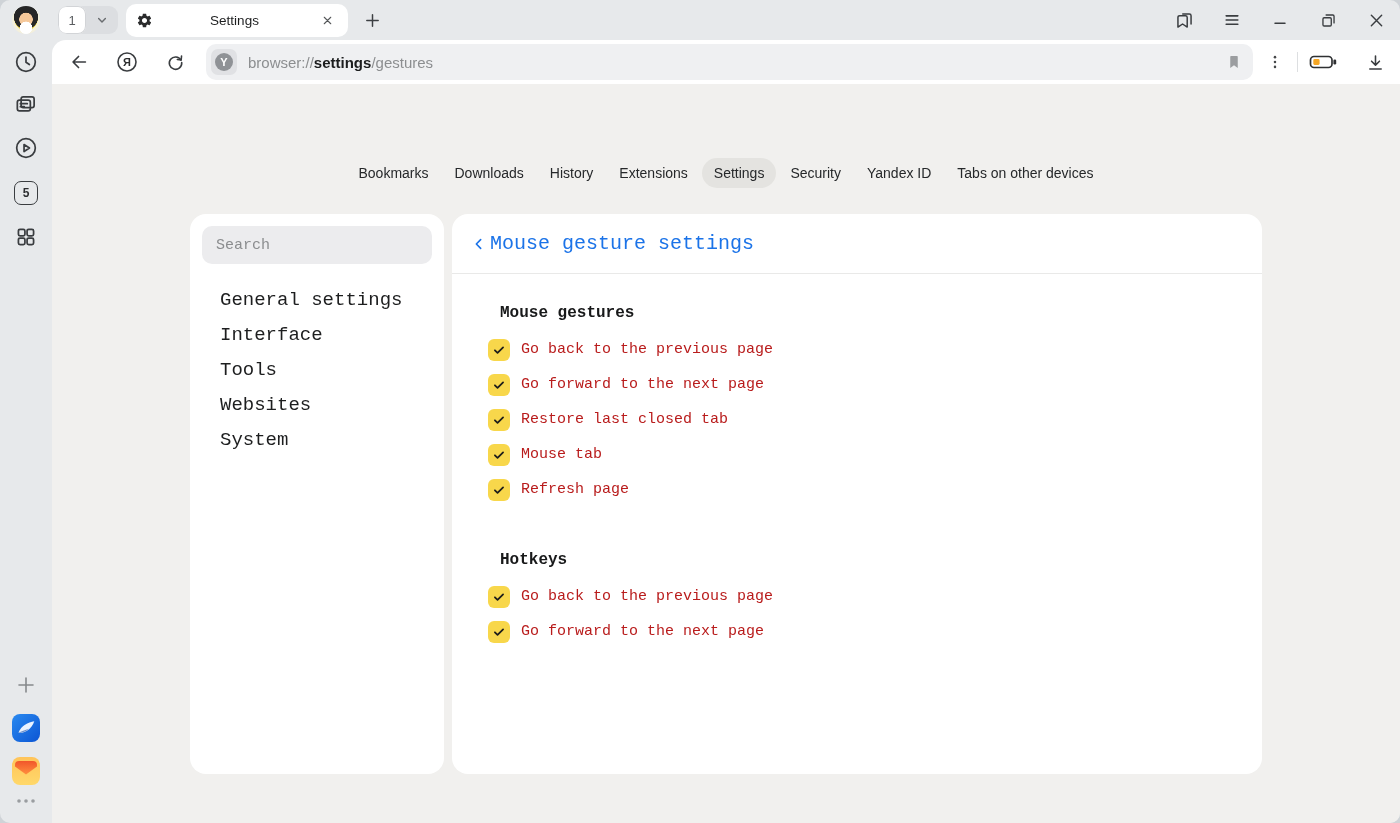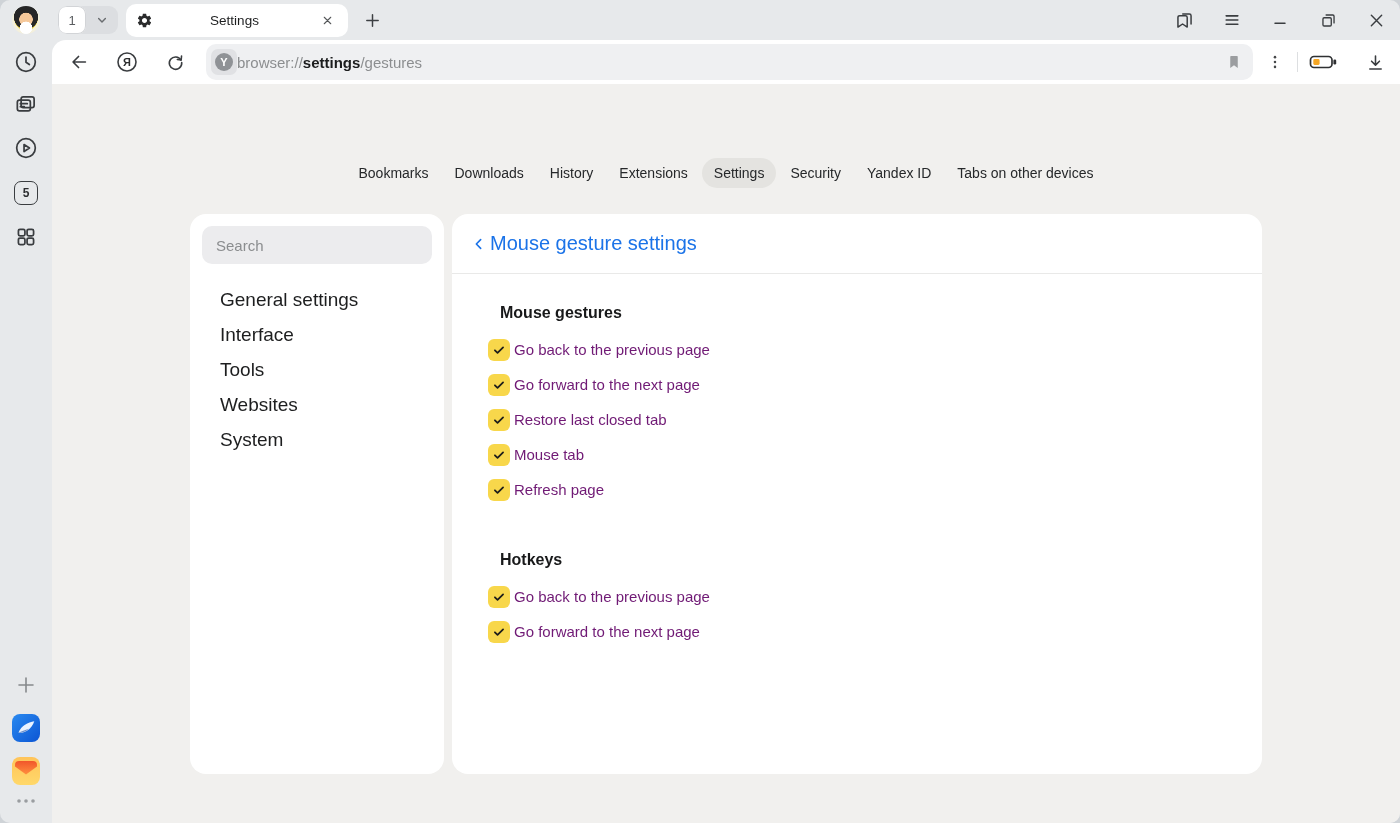--- a/index.html
+++ b/index.html
@@ -42,55 +42,55 @@
 
   
   .toolbar{position:absolute;left:52px;top:40px;right:0;height:44px;background:#fff;
     border-top-left-radius:14px;display:flex;align-items:center;padding-left:10px;z-index:4;}
   .tbtn{width:34px;height:34px;display:flex;align-items:center;justify-content:center;cursor:pointer;border-radius:8px;margin-right:14px;}
   .tbtn:last-of-type{margin-right:0;}
   .addressbar{flex:1;height:36px;margin-left:0;background:#eff0f2;border-radius:10px;display:flex;align-items:center;padding:0 10px 0 5px;cursor:text;}
   .site-badge{width:26px;height:26px;border-radius:7px;background:#e0e1e4;display:flex;align-items:center;justify-content:center;}
   .site-badge .circ{width:18px;height:18px;border-radius:50%;background:#8f9296;color:#fff;font-size:11px;font-weight:bold;
     display:flex;align-items:center;justify-content:center;}
-  .url{font-size:15px;color:#8c8e90;white-space:nowrap;}
+  .url{margin-left:11px;font-size:15px;color:#8c8e90;white-space:nowrap;}
   .url .host{color:#1c1d1e;font-weight:600;}
   .ab-spacer{flex:1;}
   .vdiv{width:1px;height:20px;background:#dddfe1;}
   .tool-right{display:flex;align-items:center;}
   .tool-right .tbtn{margin:0;width:44px;}
 
   
   .content{position:absolute;left:52px;top:84px;right:0;bottom:0;background:#f1f0ee;overflow:hidden;}
   .nav{height:83px;display:flex;align-items:center;justify-content:center;gap:2px;margin-top:47px;}
   .nav-item{border:none;background:transparent;font-family:inherit;font-size:14px;color:#26282a;
     padding:7px 12px;border-radius:16px;cursor:pointer;}
   .nav-item.active{background:#e4e3e0;}
-  .cards{display:flex;justify-content:center;gap:8px;height:560px;}
+  .cards{display:flex;justify-content:center;gap:8px;height:560px;font-family:Liberation Mono, monospace;}
 
   .side-card{width:254px;background:#fff;border-radius:16px;padding:12px;}
   .search{width:100%;height:38px;border:none;border-radius:10px;background:#ececee;padding:0 14px;
     font-family:inherit;font-size:15px;color:#222;outline:none;}
   .search::placeholder{color:#8b8d8f;}
   .side-list{margin-top:18px;}
   .side-item{height:35px;display:flex;align-items:center;padding-left:18px;font-size:19px;color:#1d1e1f;cursor:pointer;border-radius:8px;}
 
   .main-card{width:810px;background:#fff;border-radius:16px;display:flex;flex-direction:column;}
   .card-header{height:60px;display:flex;align-items:center;padding:0 16px;border-bottom:1px solid #e9e9e8;flex:0 0 auto;cursor:pointer;}
   .back-chev{width:22px;height:22px;display:flex;align-items:center;justify-content:center;}
   .page-title{margin-left:6px;font-size:20px;color:var(--accent-blue,#1b73e8);}
   .card-body{padding:28px 36px 0;}
   .section + .section{margin-top:42px;}
   .section-heading{margin:0 12px 8px;font-size:16px;font-weight:700;color:#18191a;line-height:22px;}
   .opt-row{display:flex;align-items:center;height:35px;}
   .checkbox{width:22px;height:22px;border-radius:6px;background:var(--checkbox-yellow,#f8d74b);
     display:flex;align-items:center;justify-content:center;cursor:pointer;flex:0 0 auto;}
   .checkbox .mark{opacity:0;}
   .checkbox.active .mark{opacity:1;}
-  .opt-label{margin-left:4px;font-size:15px;color:#701a75;}
+  .opt-label{margin-left:11px;font-size:15px;color:#b91c1c;}
 </style>
 </head>
 <body>
 
 <div class="window">
 
   <div class="rail">
     <div class="rail-item avatar" style="top:6px;"></div>
 
     <div class="rail-item" style="top:49px;">

